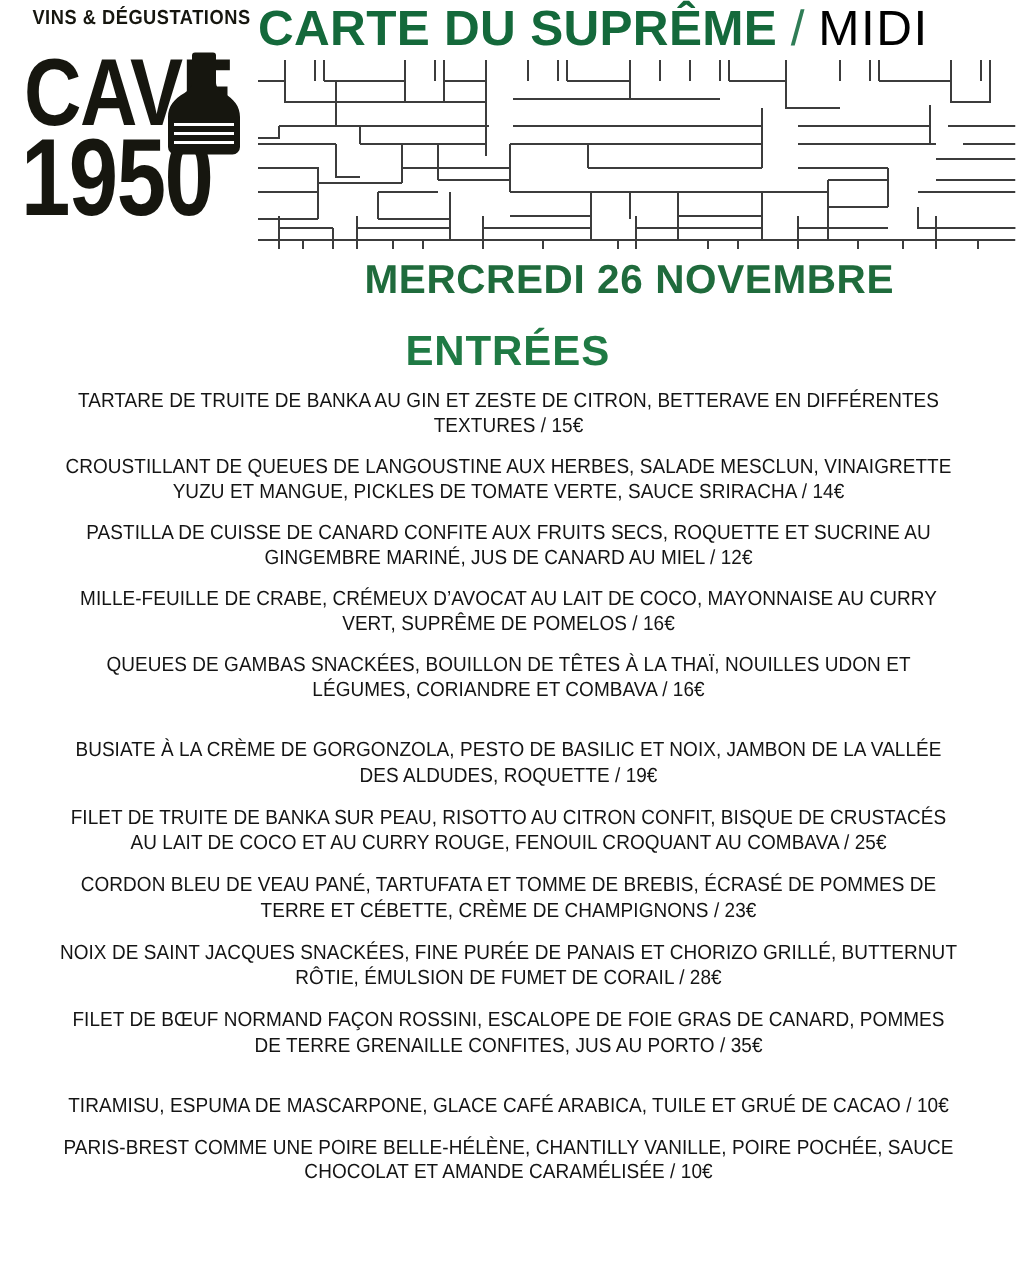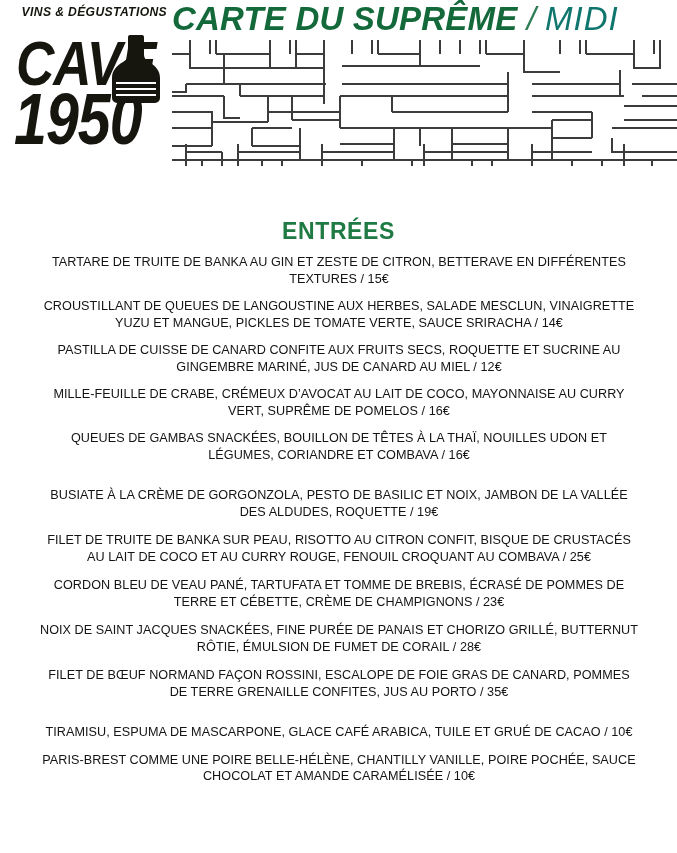--- a/index.html
+++ b/index.html
@@ -15,21 +15,20 @@
     font-family: "Liberation Sans", sans-serif;
     color: #1a1a1a;
     -webkit-font-smoothing: antialiased;
   }
 
   
   .header {
     position: relative;
     height: 172px;
     width: 572px;
-    font-style: italic;
   }
 
   .logo-block {
     position: absolute;
     left: 14px;
     top: 4px;
     width: 152px;
   }
   .logo-tagline {
     font-family: "Liberation Sans Narrow", "Liberation Sans", sans-serif;
@@ -96,21 +95,21 @@
   .title-sep {
     font-size: 33px;
     font-weight: 400;
     color: #2f7d56;
     line-height: 38px;
     display: inline;
   }
   .title-sub {
     font-size: 33px;
     font-weight: 300;
-    color: #0f766e;
+    color: #000000;
     letter-spacing: 1px;
     line-height: 38px;
     display: inline;
   }
 
   .maze {
     position: absolute;
     left: 172px;
     top: 40px;
     width: 505px;
@@ -134,21 +133,21 @@
     position: absolute;
     left: 0;
     top: 216px;
     width: 677px;
   }
   .section {
     width: 677px;
   }
   .section-title {
     text-align: center;
-    font-size: 23px;
+    font-size: 28px;
     font-weight: 700;
     color: #1f7a44;
     letter-spacing: 0.6px;
     margin: 0 0 9px 0;
   }
   .section-entrees  { padding-top: 2px;  }
   .section-plats    { padding-top: 13px; }
   .section-desserts { padding-top: 12px; }
 
   .item {
@@ -222,20 +221,21 @@
         <path d="M0 106 h40 M80 106 h48 M168 104 h54 M280 104 h56 M380 98 h40 M440 98 v14 h65"></path>
         <path d="M128 88 v32 M222 88 v32 M280 88 v32 M336 88 v32 M380 80 v40"></path>
         <path d="M14 112 h36 M66 112 h62 M150 112 h72 M252 112 h84 M360 112 h60 M452 112 h53"></path>
         <path d="M14 104 v22 M50 112 v14 M66 104 v22 M150 104 v22 M252 104 v22 M360 104 v22 M452 104 v22"></path>
         <path d="M0 120 h505"></path>
         <path d="M30 120 v6 M90 120 v6 M110 120 v6 M190 120 v6 M240 120 v6 M300 120 v6 M320 120 v6 M400 120 v6 M430 120 v6 M480 120 v6"></path>
       </g>
     </svg>
   </div>
 
+  <div class="date-line">MERCREDI 26 NOVEMBRE</div>
 </div>
 
 <div class="menu">
 
   <div class="section section-entrees">
     <div class="section-title">ENTRÉES</div>
     <div class="item">TARTARE DE TRUITE DE BANKA AU GIN ET ZESTE DE CITRON, BETTERAVE EN DIFFÉRENTES TEXTURES / 15€</div>
     <div class="item">CROUSTILLANT DE QUEUES DE LANGOUSTINE AUX HERBES, SALADE MESCLUN, VINAIGRETTE YUZU ET MANGUE, PICKLES DE TOMATE VERTE, SAUCE SRIRACHA / 14€</div>
     <div class="item">PASTILLA DE CUISSE DE CANARD CONFITE AUX FRUITS SECS, ROQUETTE ET SUCRINE AU GINGEMBRE MARINÉ, JUS DE CANARD AU MIEL / 12€</div>
     <div class="item">MILLE-FEUILLE DE CRABE, CRÉMEUX D’AVOCAT AU LAIT DE COCO, MAYONNAISE AU CURRY VERT, SUPRÊME DE POMELOS / 16€</div>

